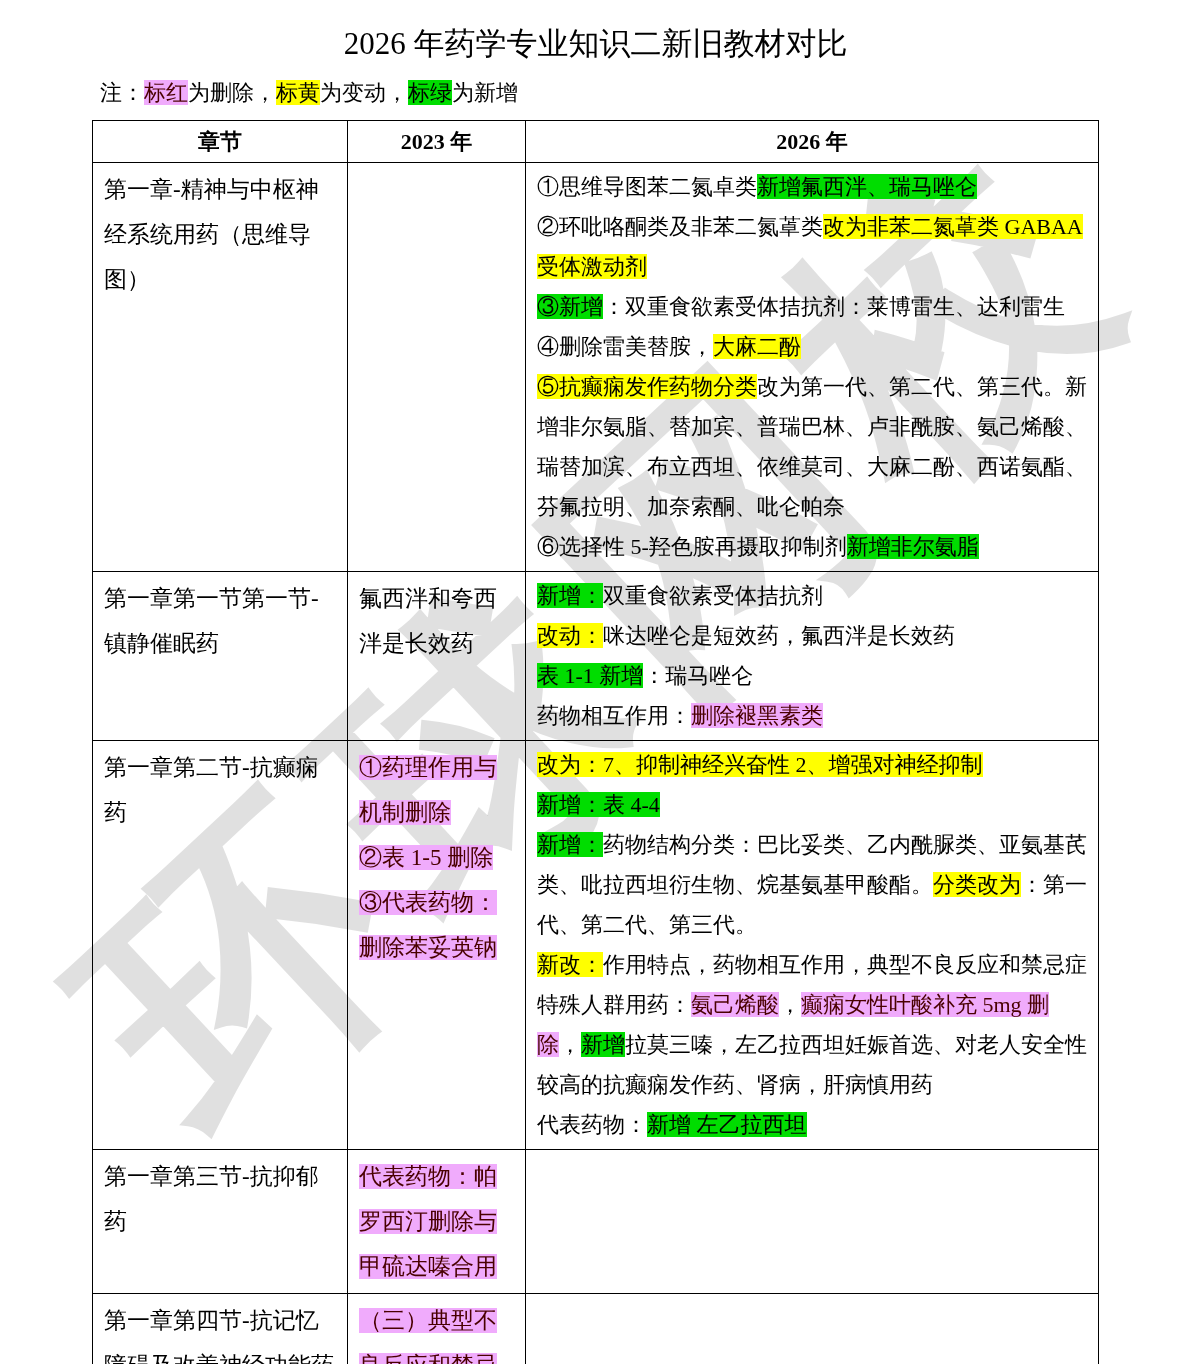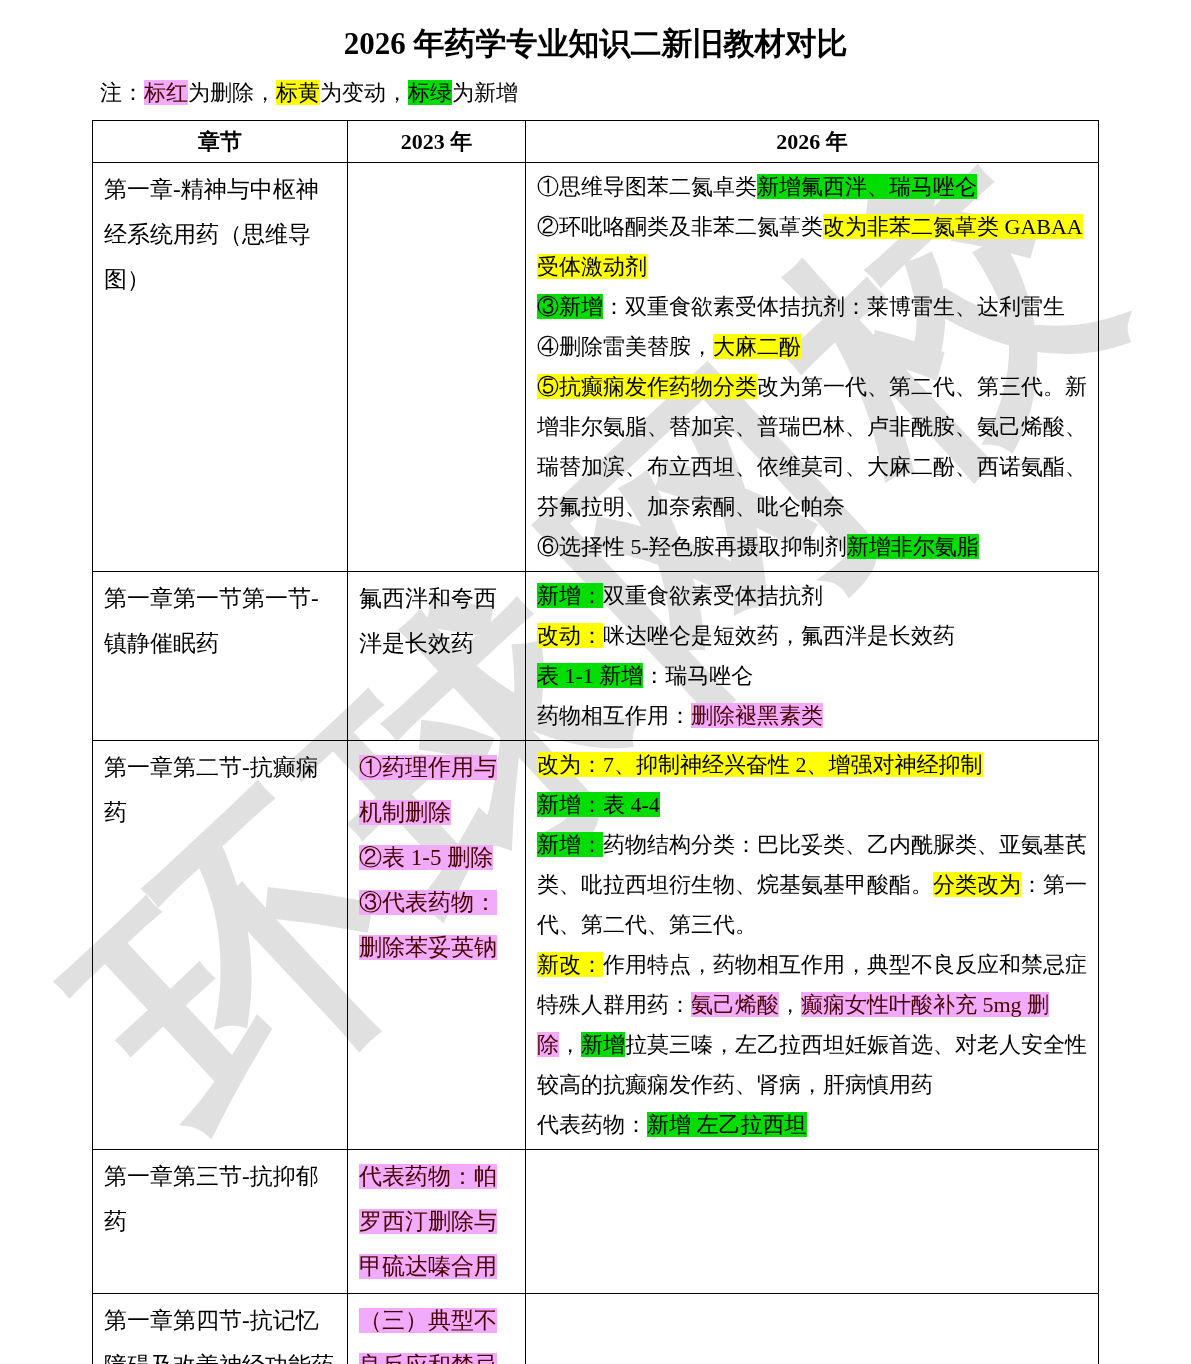--- a/index.html
+++ b/index.html
@@ -13,21 +13,21 @@
     position:absolute;left:140px;top:875px;z-index:0;
     font-family:"Liberation Sans","DejaVu Sans",sans-serif;
     font-size:290px;font-weight:bold;letter-spacing:28px;white-space:nowrap;
     color:rgba(0,0,0,0.12);
     transform:rotate(-43deg);transform-origin:0 50%;
     pointer-events:none;user-select:none;
   }
   .content{position:relative;z-index:1;}
   .title{
     margin:24px 0 0 0;text-align:center;
-    font-size:31px;font-weight:bold;line-height:40px;
+    font-size:31px;font-weight:normal;line-height:40px;
   }
   .note{
     margin:14px 0 0 100px;font-size:22px;line-height:30px;
   }
   table.cmp{
     margin:12px 0 0 92px;border-collapse:collapse;table-layout:fixed;
     width:1006px;background:transparent;
   }
   table.cmp th,table.cmp td{
     border:1.5px solid #000;

